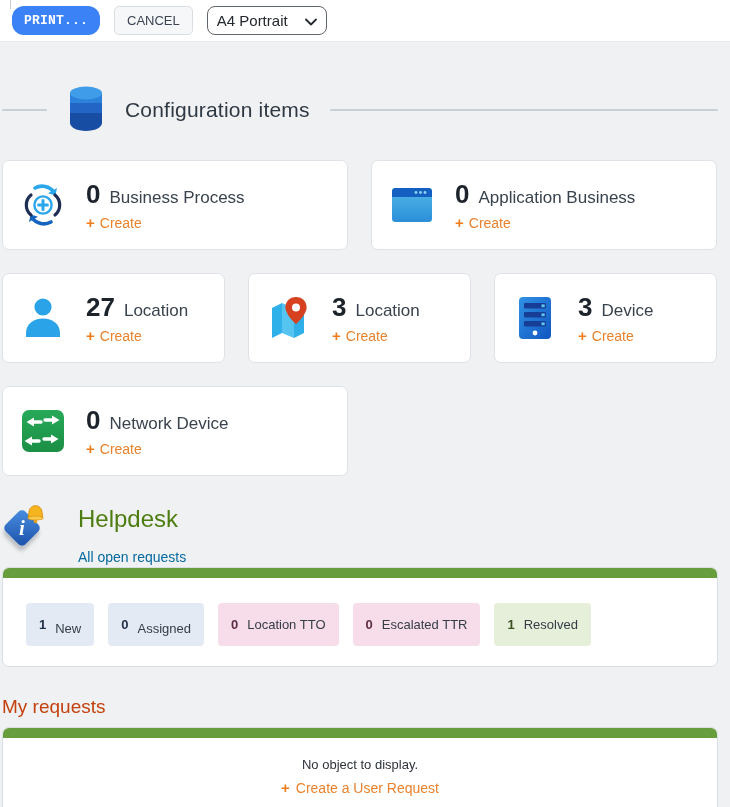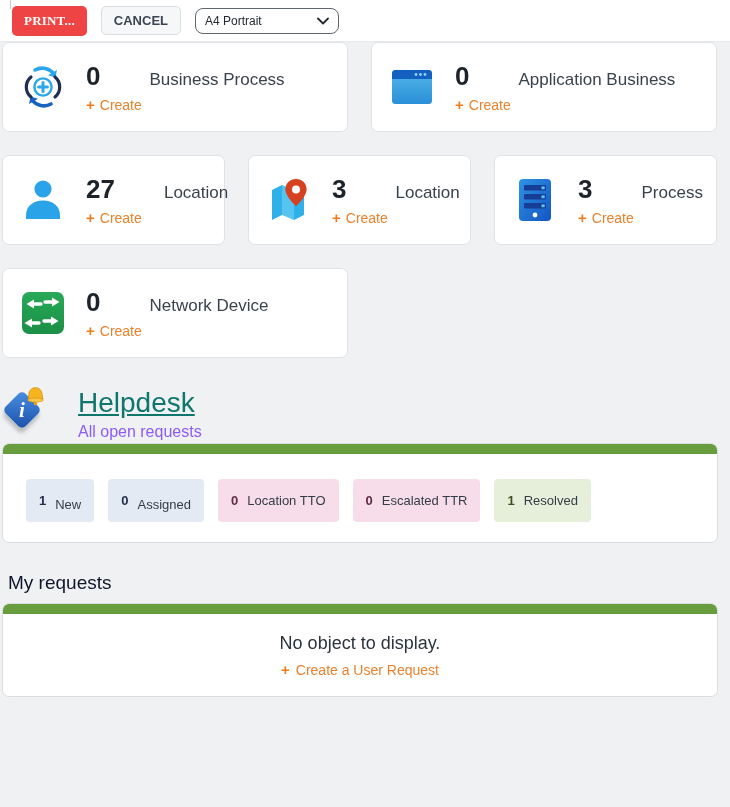--- a/index.html
+++ b/index.html
@@ -16,34 +16,34 @@
     height:42px;
     display:flex;
     align-items:center;
     gap:14px;
     padding:0 12px;
     border-bottom:1px solid #e7e9eb;
     position:relative;
   }
   .top-tick { position:absolute; left:10px; top:0; width:1px; height:9px; background:#c7ccd2; }
   .btn-print {
-    background:#ef4444; color:#ffffff; border:none; border-radius:5px;
+    background:#3b82f6; color:#ffffff; border:none; border-radius:12px;
     font-weight:bold; font-size:13px; padding:7px 12px; letter-spacing:.2px;
-    font-family:Liberation Serif, serif; cursor:pointer;
+    font-family:Liberation Mono, monospace; cursor:pointer;
   }
   .btn-cancel {
     background:#f6f7f9; color:#3b4552; border:1px solid #d9dee3; border-radius:5px;
-    font-weight:bold; font-size:13px; padding:6px 12px;
+    font-weight:normal; font-size:13px; padding:6px 12px;
     font-family:"Liberation Sans", sans-serif; cursor:pointer;
   }
   .select {
     display:flex; align-items:center; justify-content:space-between;
-    width:144px; padding:5px 9px;
+    width:120px; padding:5px 9px;
     border:1px solid #60666d; border-radius:8px; background:#fff;
-    font-size:12px; color:#23292f; cursor:pointer;
+    font-size:15px; color:#23292f; cursor:pointer;
   }
   .select svg { flex:0 0 auto; }
 
   
   .wrap { padding:0 12px 16px 2px; }
 
   
   .section-head {
     display:flex; align-items:center; gap:20px;
     margin-top:44px; margin-bottom:26px; height:48px;
@@ -57,63 +57,63 @@
   .cards-row { display:flex; gap:23px; margin-bottom:23px; }
   .card {
     background:#fff; border:1px solid #dfe3e8; border-radius:7px;
     height:90px; display:flex; align-items:center; gap:20px; padding-left:17px;
   }
   .card.wide { width:346px; }
   .card.narrow { width:223px; }
   .card .cicon { width:46px; height:46px; flex:0 0 auto; display:flex; align-items:center; justify-content:center; }
   .card-line1 { display:flex; align-items:baseline; gap:9px; cursor:pointer; }
   .card-count { font-size:26px; font-weight:bold; color:#1c232b; }
-  .card-label { font-size:17px; color:#39434e;margin-left:40px; }
+  .card-label { font-size:17px; color:#39434e; }
   .create-link { margin-top:4px; font-size:14px; color:#e8822d; cursor:pointer; display:flex; align-items:center; gap:5px; }
   .create-link .plus { font-weight:bold; font-size:15px; color:#ee7c1c; }
 
   
   .hd-head { display:flex; align-items:flex-start; gap:26px; margin-top:26px; margin-bottom:2px; }
   .hd-icon { position:relative; width:50px; height:50px; flex:0 0 auto; }
   .hd-diamond {
     position:absolute; left:6px; top:12px; width:28px; height:28px;
     background:linear-gradient(135deg,#4a90e2,#1b4fa8);
     border-radius:5px; transform:rotate(45deg);
     box-shadow:3px 4px 4px rgba(90,100,110,.35);
   }
   .hd-i {
     position:absolute; left:6px; top:12px; width:28px; height:28px;
     display:flex; align-items:center; justify-content:center;
     color:#fff; font-family:"Liberation Serif", serif; font-style:italic; font-weight:bold; font-size:21px;
   }
   .hd-bell { position:absolute; right:6px; top:2px; }
   .hd-texts { padding-top:3px; }
-  .hd-title { font-size:28px; color:#0f766e;text-decoration:underline; }
-  .hd-link { font-size:16px; color:#8b5cf6; margin-top:4px; cursor:pointer; }
+  .hd-title { font-size:24px; color:#4d7c0f; }
+  .hd-link { font-size:14px; color:#0369a1; margin-top:16px; cursor:pointer; }
 
   .panel {
     background:#fff; border:1px solid #d9dee3; border-radius:7px; overflow:hidden;
   }
   .green-bar { height:10px; background:#689d3d; }
   .hd-panel { height:100px; }
   .badges { display:flex; gap:14px; padding:25px 0 0 23px; }
   .badge {
     display:flex; align-items:center; gap:9px;
     border-radius:4px; padding:10px 13px; font-size:13px; cursor:pointer;
   }
   .badge .num { font-weight:bold; }
   .badge.blue  { background:#e4eaf4; } .badge.blue .num  { color:#22304a; } .badge.blue .lbl { color:#333c47;margin-top:8px; }
   .badge.pink  { background:#f7dde9; } .badge.pink .num  { color:#5f2c47; } .badge.pink .lbl { color:#333c47; }
   .badge.green { background:#e6efd9; } .badge.green .num { color:#3c5023; } .badge.green .lbl { color:#333c47; }
 
   
-  .mr-title { font-size:19px; color:#0f172a; margin-top:29px; margin-bottom:9px;margin-left:6px; }
+  .mr-title { font-size:19px; color:#c2410c; margin-top:29px; margin-bottom:9px; }
   .mr-panel { height:94px; }
   .mr-body { text-align:center; padding-top:19px; }
-  .mr-empty { font-size:18px; color:#2c333b; }
+  .mr-empty { font-size:13px; color:#2c333b; }
   .mr-create { margin-top:7px; font-size:14px; color:#e8822d; cursor:pointer; display:inline-flex; align-items:center; gap:6px; }
   .mr-create .plus { font-weight:bold; font-size:15px; color:#ee7c1c; }
 </style>
 </head>
 <body>
 
 <div class="toolbar">
   <div class="top-tick"></div>
   <button class="btn-print">PRINT...</button>
   <button class="btn-cancel">CANCEL</button>
@@ -122,20 +122,33 @@
     <span>
       <svg width="12" height="8" viewBox="0 0 12 8">
           <path d="M1 1.5 L6 6.5 L11 1.5" fill="none" stroke="#23292f" stroke-width="1.8" stroke-linecap="round" stroke-linejoin="round"></path>
         </svg>
     </span>
   </div>
 </div>
 
 <div class="wrap">
 
+  <div class="section-head">
+    <div class="rule short"></div>
+    <span>
+      <svg width="38" height="46" viewBox="0 0 38 46">
+        <path d="M3 8 v10 h32 v-10 z" fill="#2c82da"></path>
+        <path d="M3 18 v10 h32 v-10 z" fill="#2265c4"></path>
+        <path d="M3 28 v10 c0 4.4 7.2 8 16 8 s16-3.6 16-8 v-10 z" fill="#174ea4"></path>
+        <ellipse cx="19" cy="8" rx="16" ry="6.5" fill="#3f9ce9"></ellipse>
+      </svg>
+    </span>
+    <span class="section-title">Configuration items</span>
+    <div class="rule long"></div>
+  </div>
 
   <div class="cards-row">
     <div class="card wide">
       <span class="cicon">
         <svg width="46" height="46" viewBox="0 0 46 46">
           <path d="M15 6 A15 15 0 0 1 34 10" fill="none" stroke="#2aa6ea" stroke-width="3.6" stroke-linecap="round"></path>
           <path d="M37 6 L35.4 13.6 L28 11.2 Z" fill="#2aa6ea"></path>
           <path d="M31 40 A15 15 0 0 1 12 36" fill="none" stroke="#1565c0" stroke-width="3.6" stroke-linecap="round"></path>
           <path d="M9 40 L10.6 32.4 L18 34.8 Z" fill="#1565c0"></path>
           <path d="M11 13 A13 13 0 0 0 11 33" fill="none" stroke="#1e2f55" stroke-width="3.2" stroke-linecap="round"></path>
@@ -242,21 +255,21 @@
           <rect x="7" y="17" width="22" height="5.6" rx="1" fill="#173e96"></rect>
           <rect x="24.5" y="18.4" width="3.2" height="2.8" fill="#5cc8f0"></rect>
           <rect x="7" y="26" width="22" height="5.6" rx="1" fill="#173e96"></rect>
           <rect x="24.5" y="27.4" width="3.2" height="2.8" fill="#5cc8f0"></rect>
           <circle cx="18" cy="38" r="2.4" fill="#ffffff"></circle>
         </svg>
       </span>
       <div>
         <div class="card-line1">
           <span class="card-count">3</span>
-          <span class="card-label">Process</span>
+          <span class="card-label">Device</span>
         </div>
         <div class="create-link">
           <span class="plus">+</span>
           <span>Create</span>
         </div>
       </div>
     </div>
   </div>
 
   <div class="cards-row">

